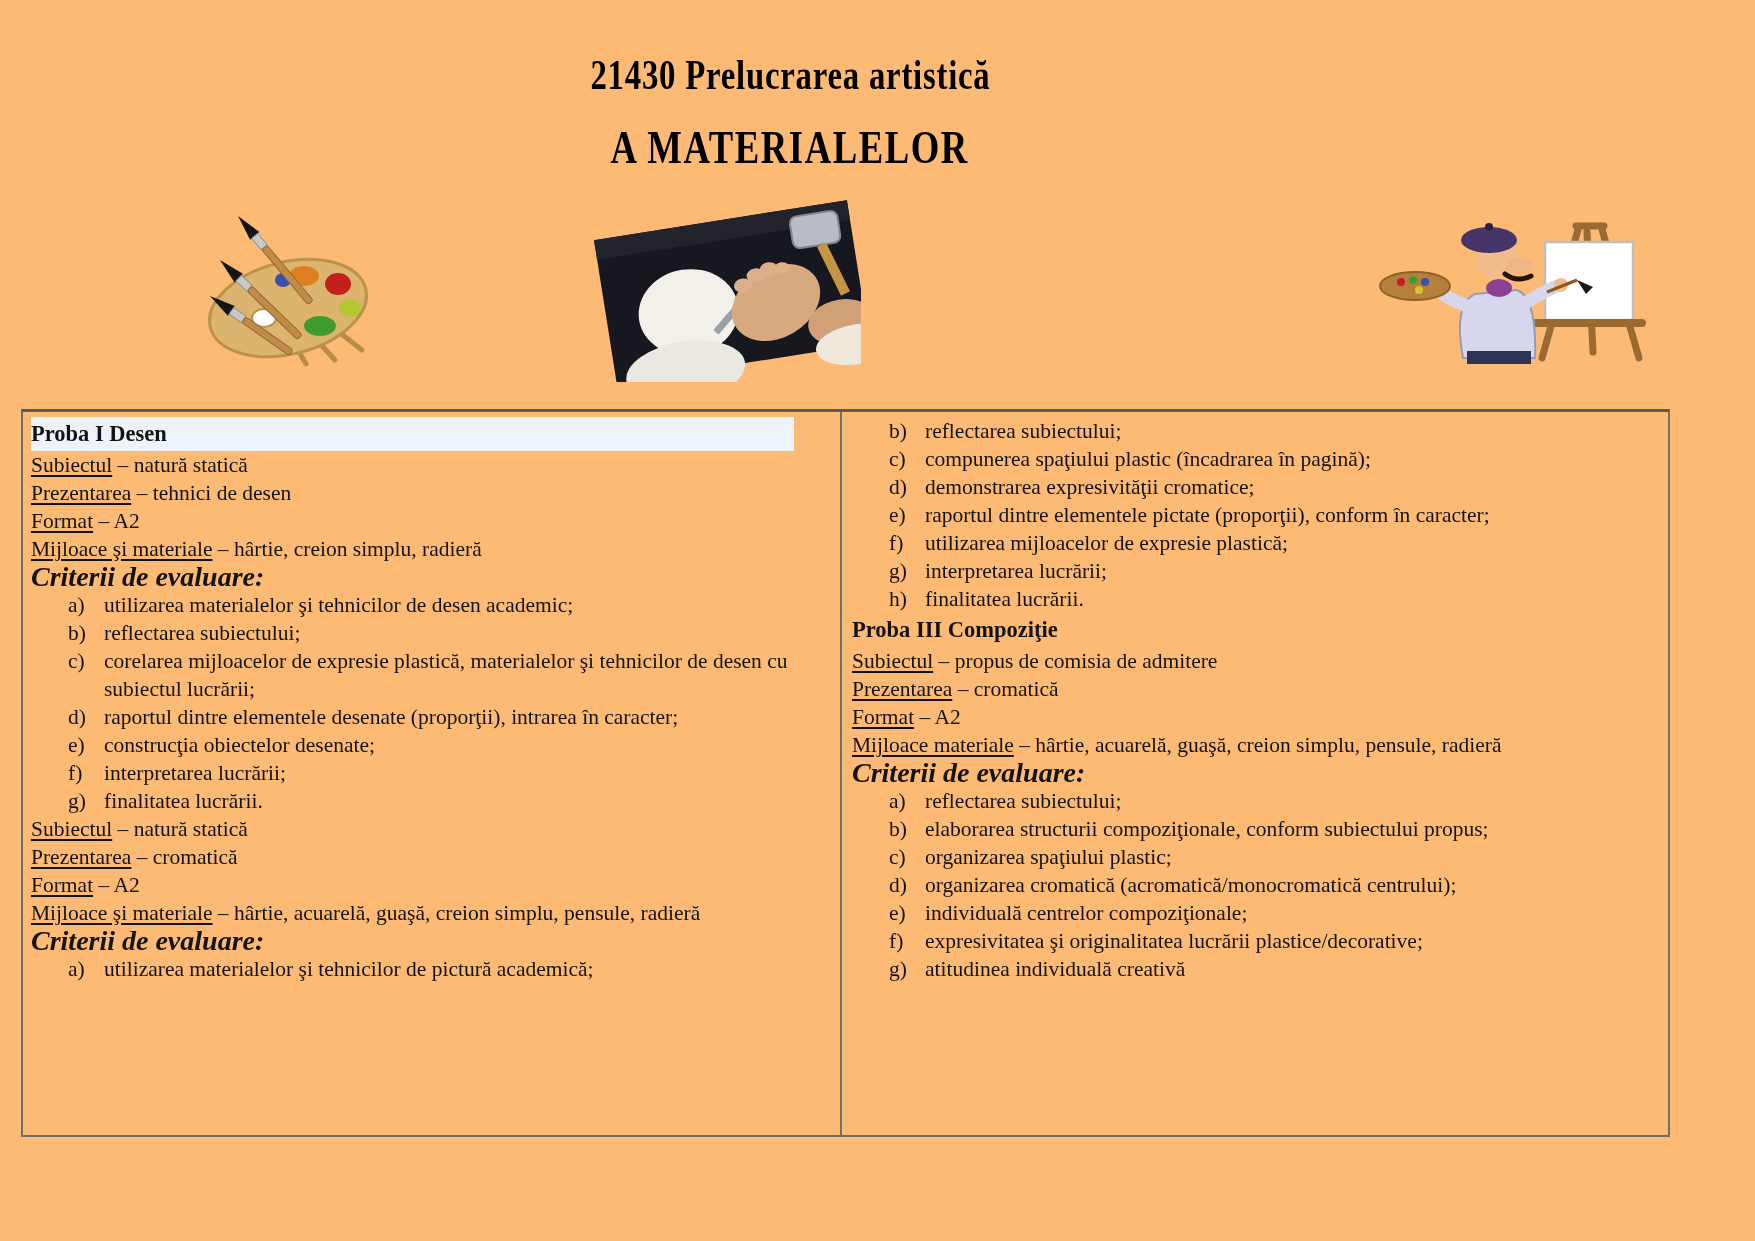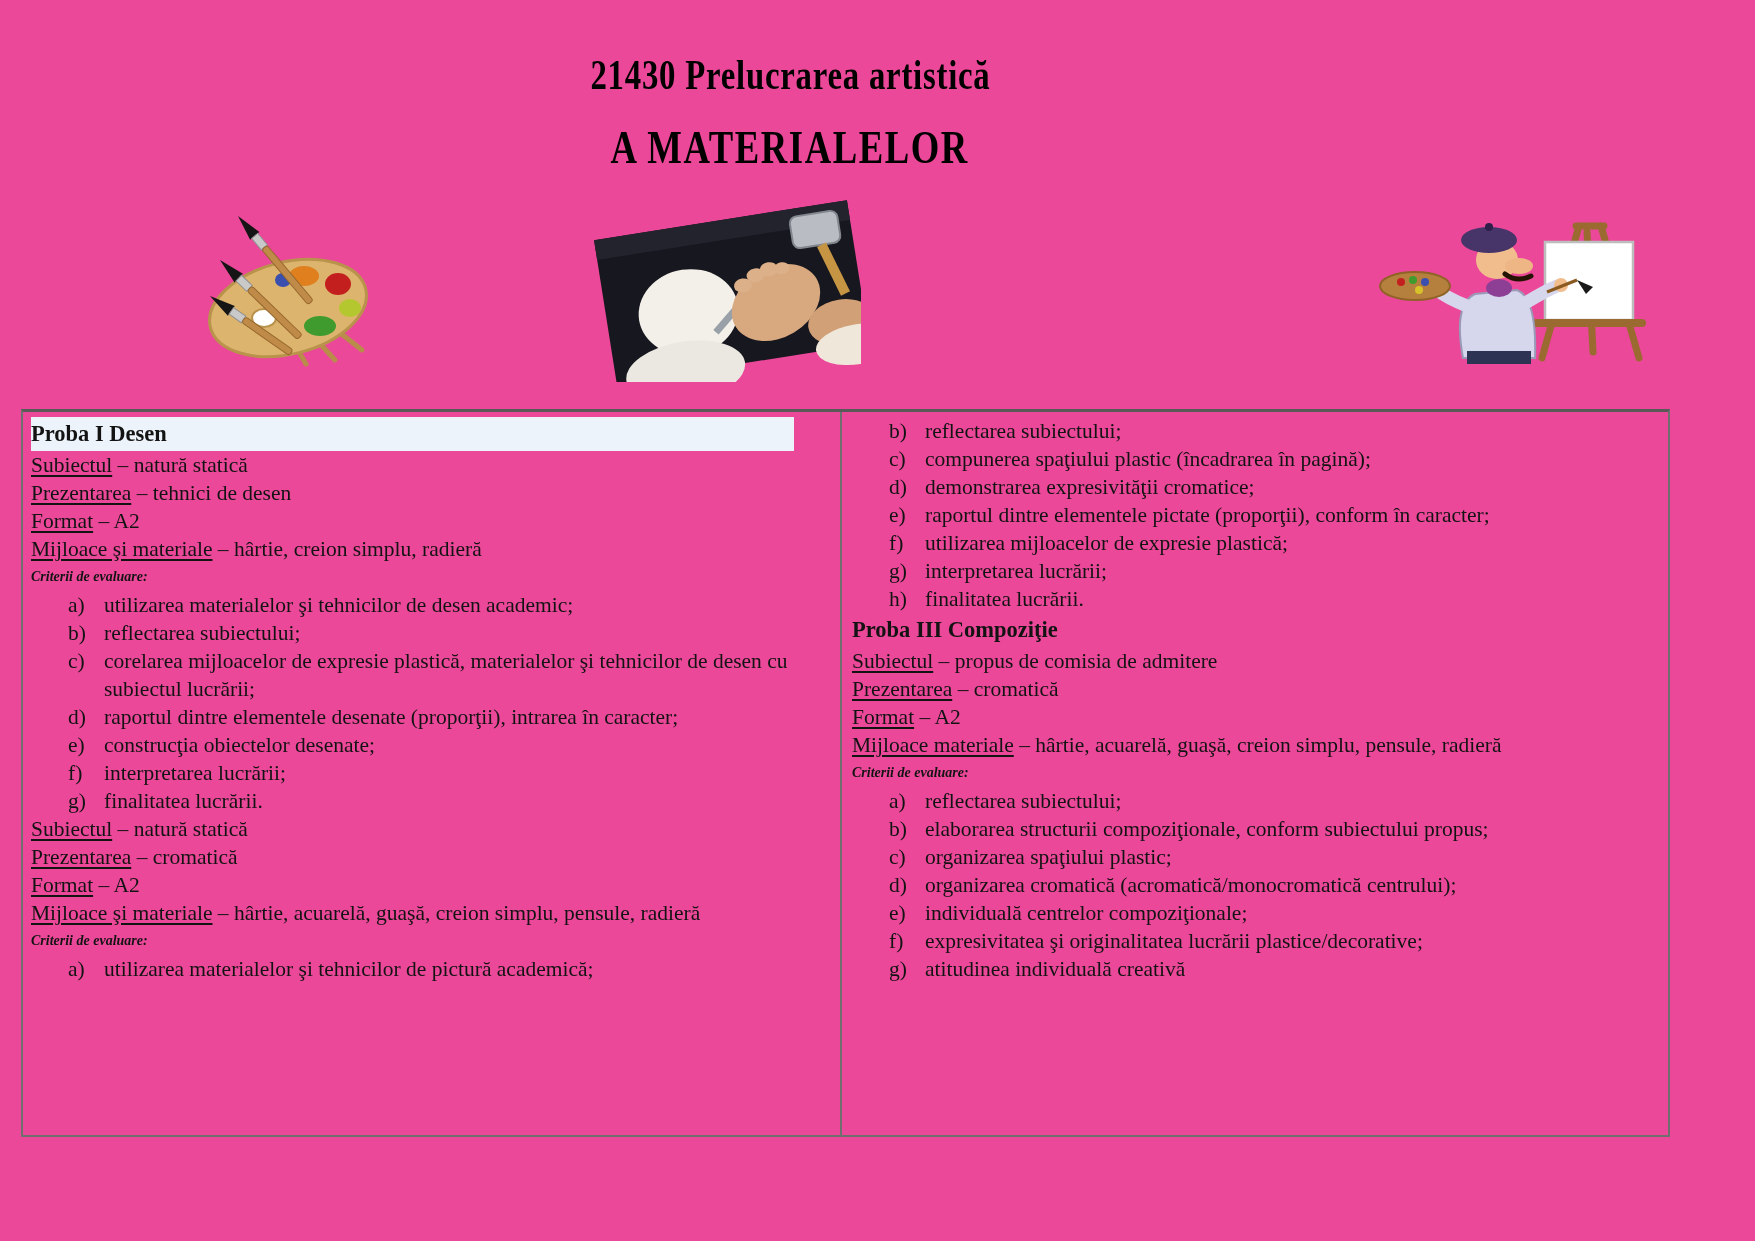--- a/index.html
+++ b/index.html
@@ -1,16 +1,16 @@
 <!DOCTYPE html>
 <html><head>
 <meta charset="utf-8">
 <style>
   html,body{margin:0;padding:0;background:#ffffff;}
-  .page{position:relative;width:1755px;height:1241px;background:#ec4899;overflow:hidden;
+  .page{position:relative;width:1755px;height:1241px;background:#fdba74;overflow:hidden;
         font-family:"Liberation Serif","DejaVu Serif",serif;color:#131313;}
 
   
   .title-wrap{position:absolute;left:0;top:52px;width:1580px;text-align:center;}
   .title-line{display:inline-block;font-weight:700;color:#000;transform:scaleX(0.78);
               transform-origin:center;white-space:nowrap;letter-spacing:1px;}
   .title-1{font-size:42px;line-height:46px;}
   .title-2{font-size:47px;line-height:50px;margin-top:24px;letter-spacing:2px;}
 
   
@@ -25,21 +25,21 @@
              box-sizing:border-box;display:flex;
              border:2px solid #6f6f6f;border-top:3px solid #595959;}
   .cell{box-sizing:border-box;font-size:21.5px;line-height:28px;}
   .cell-left{width:817px;padding:5px 46px 6px 8px;}
   .cell-right{flex:1;border-left:2px solid #6f6f6f;padding:5px 72px 6px 10px;}
 
   .blk{margin:0;}
   .header{font-weight:700;font-size:22.5px;line-height:34px;}
   .hl{background:#edf3fa;}
   .field .u{text-decoration:underline;text-underline-offset:3px;text-align:center;}
-  .criteria{font-weight:700;font-style:italic;font-size:14px;}
+  .criteria{font-weight:700;font-style:italic;font-size:28px;}
   .item{display:flex;margin-left:37px;}
   .item .m{flex:0 0 36px;}
   .item .t{flex:1;}
 </style>
 </head>
 <body>
 
 <div class="page">
 
   <div class="title-wrap">

